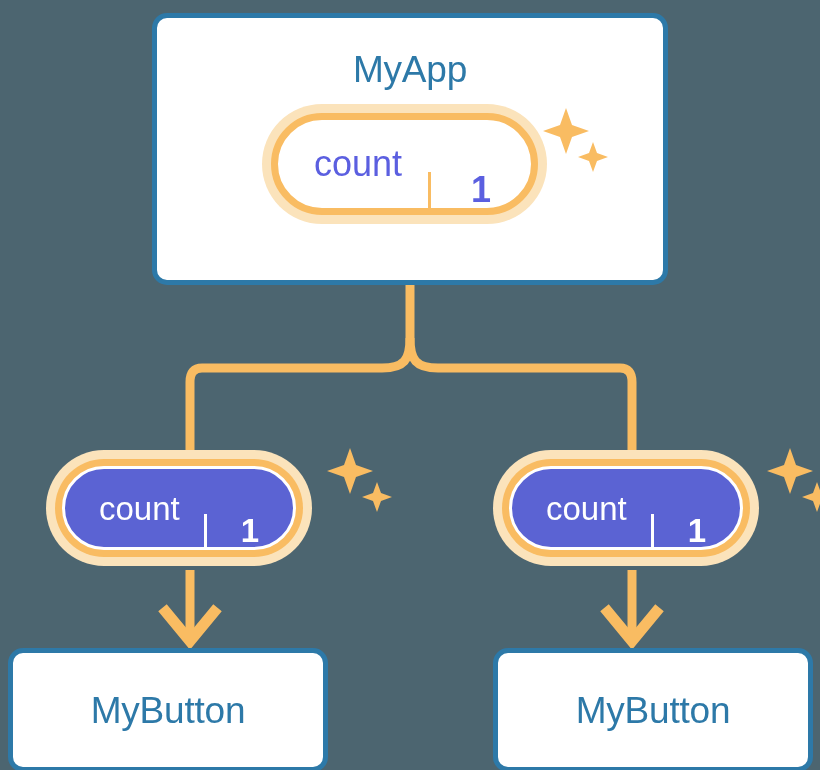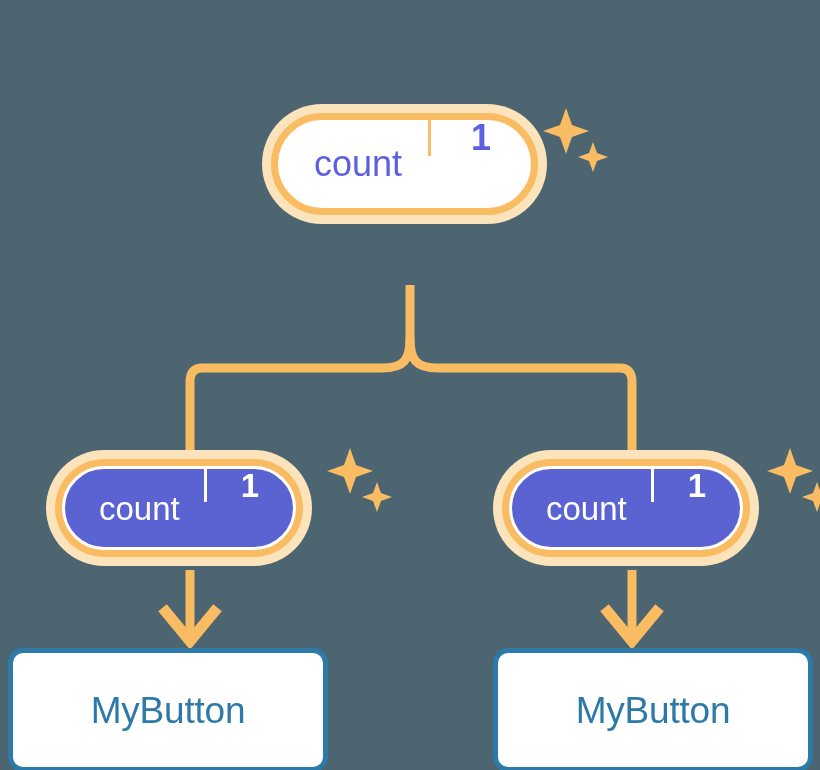--- a/index.html
+++ b/index.html
@@ -74,21 +74,21 @@
 
   
   .pill-wrap {
     position: absolute;
     display: flex;
     align-items: center;
   }
   .pill {
     box-sizing: border-box;
     display: flex;
-    align-items: flex-start;
+    align-items: flex-end;
     border-radius: 999px;
     position: relative;
   }
   
   .pill.hollow {
     background: #ffffff;
     border: 7px solid #f9bc62;
     box-shadow: 0 0 0 9px #fbe3bb;
   }
   .pill.filled {
@@ -168,20 +168,23 @@
 
     <path d="M 410 338 C 410 360, 416 368, 438 368 L 620 368 Q 632 368 632 382 L 632 470" fill="none" stroke="#f9bc62" stroke-width="9" stroke-linecap="butt"></path>
 
     <path d="M 190 570 L 190 640" fill="none" stroke="#f9bc62" stroke-width="9"></path>
     <path d="M 166 612 L 190 641 L 214 612" fill="none" stroke="#f9bc62" stroke-width="11" stroke-linecap="square" stroke-linejoin="miter"></path>
 
     <path d="M 632 570 L 632 640" fill="none" stroke="#f9bc62" stroke-width="9"></path>
     <path d="M 608 612 L 632 641 L 656 612" fill="none" stroke="#f9bc62" stroke-width="11" stroke-linecap="square" stroke-linejoin="miter"></path>
   </svg>
 
+  <div class="card" id="card-myapp">
+    <div class="card-title">MyApp</div>
+  </div>
 
   <div class="pill-wrap" id="pill-myapp">
     <div class="pill hollow">
       <div class="pill-cell pill-key">count</div>
       <div class="pill-cell pill-val">1</div>
     </div>
   </div>
 
   <svg class="sparkles" id="sparkles-myapp" width="80" height="80" viewBox="0 0 80 80">
     <path d="M30 8 L36 25 L53 31 L36 37 L30 54 L24 37 L7 31 L24 25 Z" fill="#f9bc62"></path>

